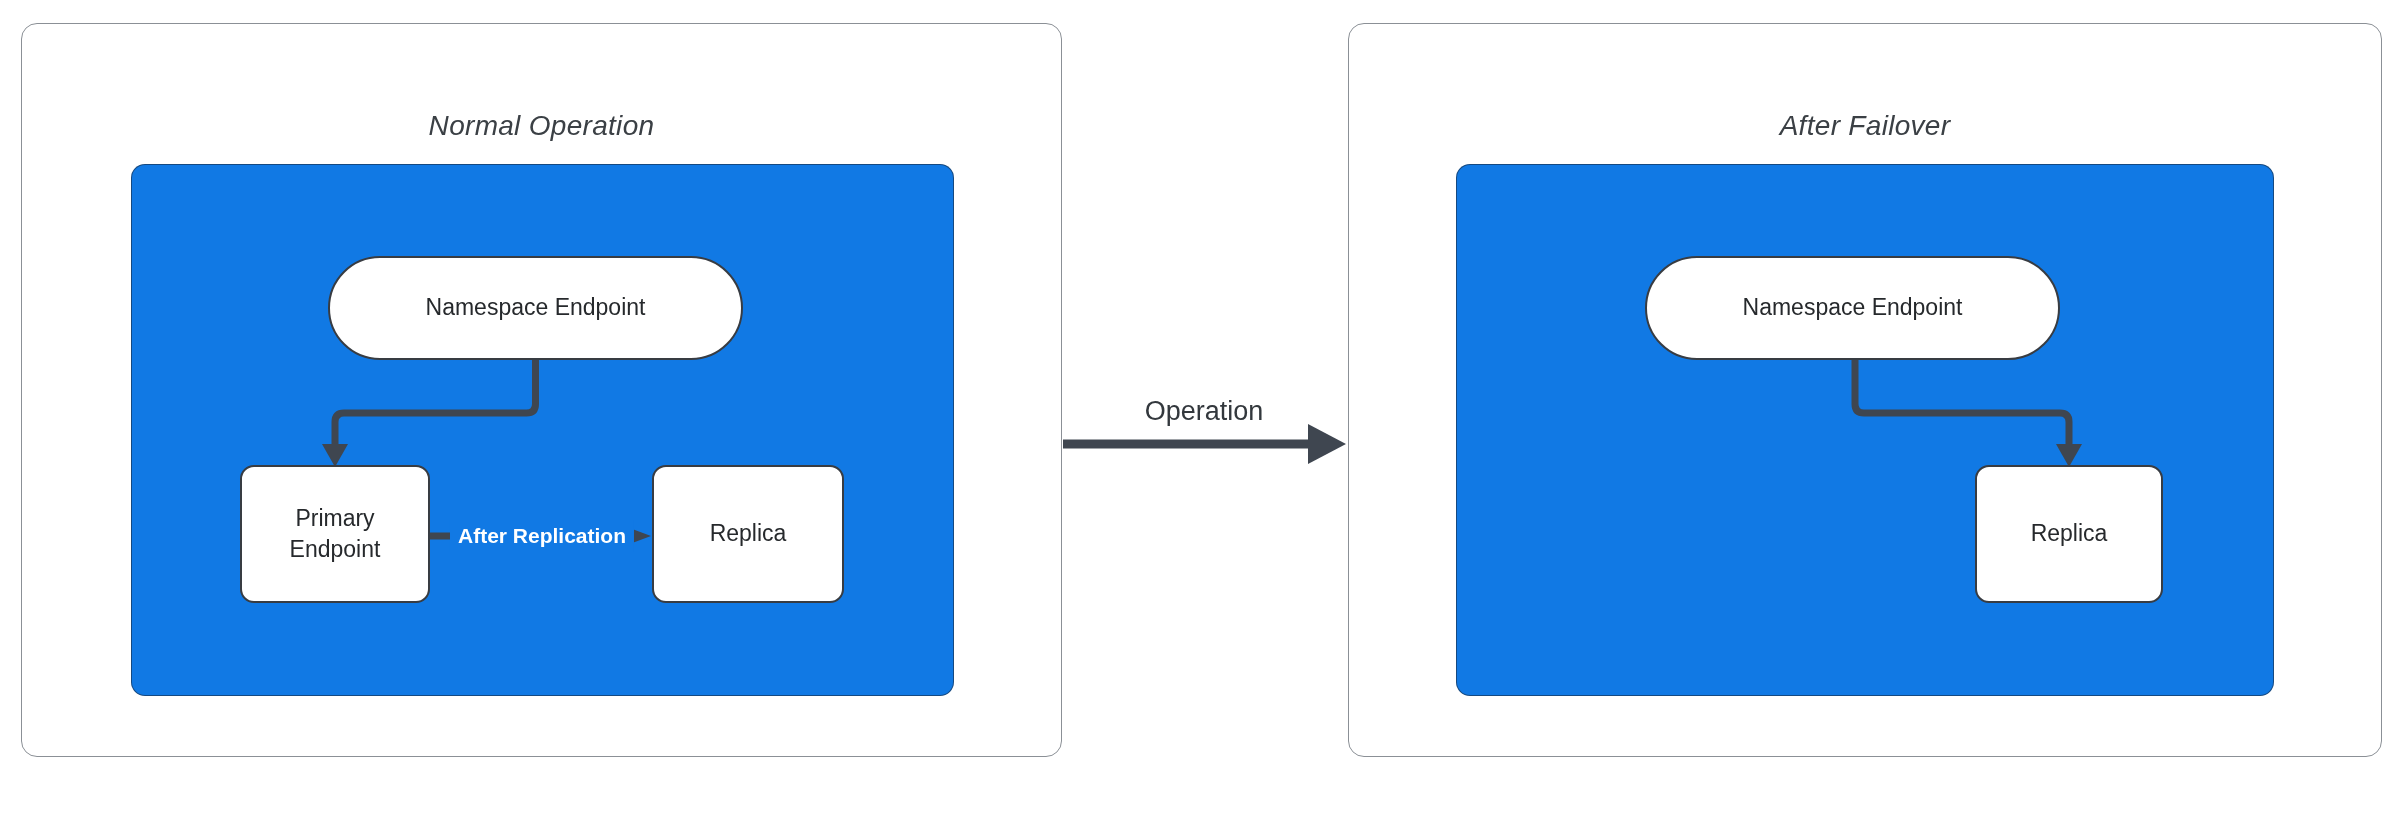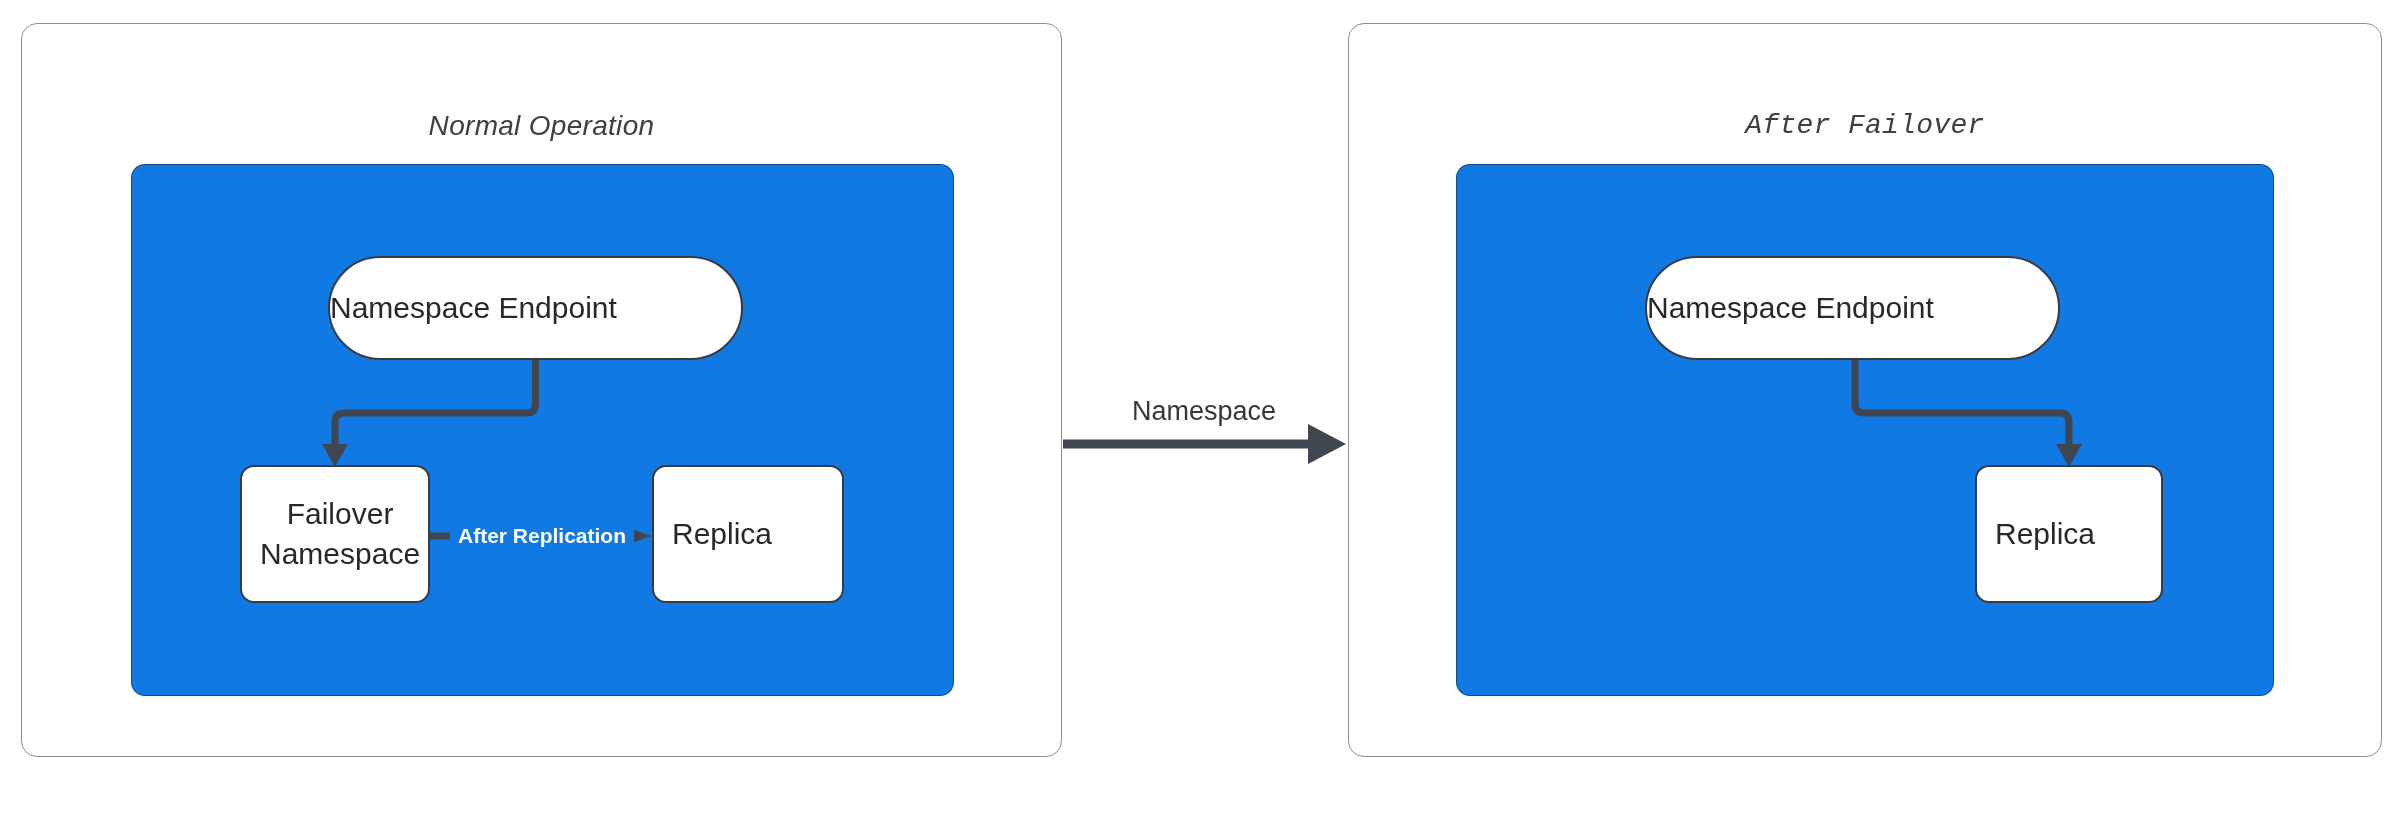--- a/index.html
+++ b/index.html
@@ -14,38 +14,38 @@
     --edge-label-text:#ffffff;
   }
   *{box-sizing:border-box;margin:0;padding:0;}
   html,body{background:#ffffff;}
   body{font-family:"Liberation Sans","DejaVu Sans",sans-serif;}
   .canvas{position:relative;width:2407px;height:828px;background:#ffffff;overflow:hidden;}
 
   .panel{position:absolute;top:23px;height:734px;background:#ffffff;
          border:1.5px solid var(--panel-border);border-radius:16px;}
   .panel-left{left:21px;width:1041px;}
-  .panel-right{left:1348px;width:1034px;font-family:Liberation Mono, monospace;}
+  .panel-right{left:1348px;width:1034px;}
 
   .panel-title{position:absolute;left:0;right:0;top:86px;text-align:center;
                font-size:28px;font-style:italic;color:var(--title-text);letter-spacing:.3px;}
 
   .cluster{position:absolute;border-radius:14px;background:var(--cluster-fill);
            border:1px solid rgba(25,35,48,.55);}
   .cluster-left{left:109px;top:140px;width:823px;height:532px;}
   .cluster-right{left:107px;top:140px;width:818px;height:532px;}
 
   .edges{position:absolute;left:0;top:0;width:2407px;height:828px;pointer-events:none;}
   .edges path{fill:none;stroke:var(--edge-stroke);stroke-width:7px;}
   .edges .thick{stroke-width:9px;}
   .edges polygon{fill:var(--edge-stroke);stroke:none;}
 
-  .node{position:absolute;display:flex;align-items:center;
+  .node{position:absolute;display:flex;align-items:center;justify-content:center;
         text-align:center;background:#ffffff;border:2.5px solid var(--node-border);
-        color:var(--node-text);font-size:30px;line-height:1.35;}
+        color:var(--node-text);font-size:23px;line-height:1.35;}
   .pill{width:415px;height:104px;border-radius:52px;}
   .pill-left{left:328px;top:256px;}
   .pill-right{left:1645px;top:256px;}
   .rect{border-radius:14px;top:465px;height:138px;padding:0 18px;}
   .rect-primary{left:240px;width:190px;}
   .rect-replica-left{left:652px;width:192px;}
   .rect-recovering{left:1562px;width:188px;background:var(--recovering-fill);
                    color:var(--recovering-text);font-style:italic;}
   .rect-replica-right{left:1975px;width:188px;}
 
@@ -82,29 +82,29 @@
     <polygon points="2056,444 2082,444 2069,467"></polygon>
 
     <path class="thick" d="M1063,444 H1312"></path>
     <polygon points="1308,424 1308,464 1346,444"></polygon>
   </svg>
 
   <div class="node pill pill-left">
     <span>Namespace Endpoint</span>
   </div>
   <div class="node rect rect-primary">
-    <span>Failover Namespace</span>
+    <span>Primary Endpoint</span>
   </div>
   <div class="node rect rect-replica-left">
     <span>Replica</span>
   </div>
   <div class="edge-label">After Replication</div>
 
   <div class="node pill pill-right">
     <span>Namespace Endpoint</span>
   </div>
   <div class="node rect rect-replica-right">
     <span>Replica</span>
   </div>
 
-  <div class="failover-label">Namespace</div>
+  <div class="failover-label">Operation</div>
 
 </div>
 
 </body></html>

